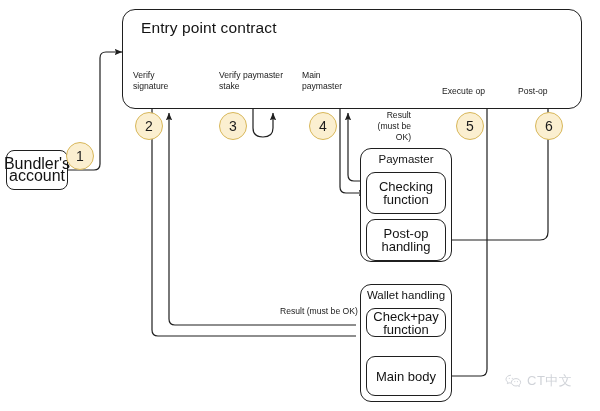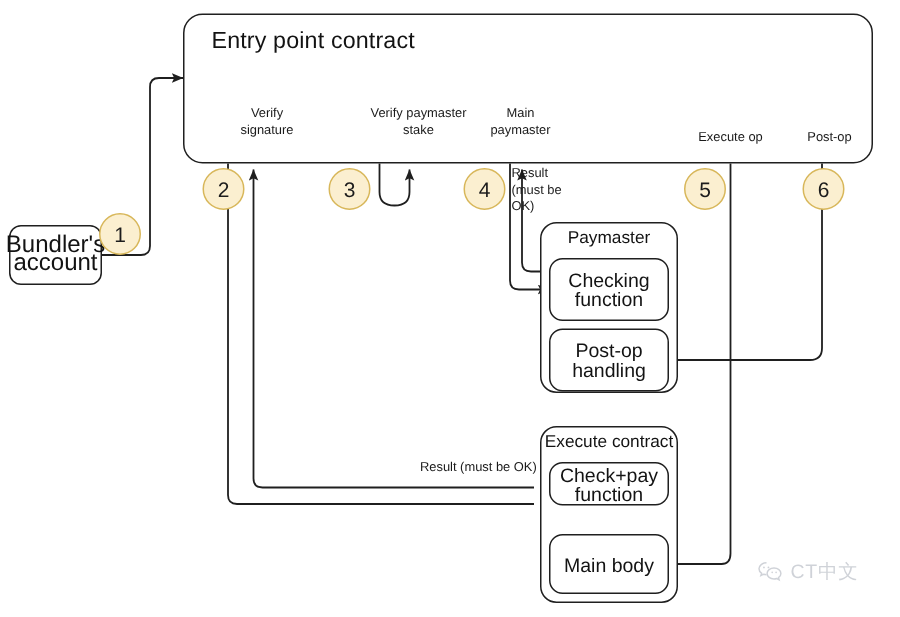--- a/index.html
+++ b/index.html
@@ -78,34 +78,34 @@
     line-height: 12.5px;
     color: #131313;
   }
 
   
   .step-label {
     position: absolute;
     font-size: 8.6px;
     line-height: 11px;
     color: #1a1a1a;
-    text-align: center;
+    text-align: left;
     white-space: pre-line;
     transform: translateX(-50%);
   }
 
   
   .annot {
     position: absolute;
     font-size: 8.6px;
     line-height: 11px;
     color: #1a1a1a;
     white-space: pre-line;
   }
-  .annot-center { text-align: left; transform: translateX(-50%); }
+  .annot-center { text-align: right; transform: translateX(-50%); }
 
   
   .step-circle {
     position: absolute;
     width: 28px;
     height: 28px;
     box-sizing: border-box;
     border-radius: 50%;
     background: #fbefd0;
     border: 1.2px solid #d8b75a;
@@ -179,21 +179,21 @@
 account</div>
 
   <div class="box" style="left:360px; top:148px; width:92px; height:114px;"></div>
   <div class="box-title group-title" style="left:360px; top:153px; width:92px;">Paymaster</div>
   <div class="leaf" style="left:366px; top:172px; width:80px; height:42px; white-space:pre-line;">Checking
 function</div>
   <div class="leaf" style="left:366px; top:219px; width:80px; height:42px; white-space:pre-line;">Post-op
 handling</div>
 
   <div class="box" style="left:360px; top:284px; width:92px; height:118px;"></div>
-  <div class="box-title group-title" style="left:358px; top:289px; width:96px;">Execute contract</div>
+  <div class="box-title group-title" style="left:358px; top:289px; width:96px;">Wallet handling</div>
   <div class="leaf" style="left:366px; top:308px; width:80px; height:29px; white-space:pre-line;">Check+pay
 function</div>
   <div class="leaf" style="left:366px; top:356px; width:80px; height:40px;">Main body</div>
 
   <div class="annot annot-center" style="left:376px; top:110px; width:70px;">Result
 (must be
 OK)</div>
   <div class="annot" style="left:280px; top:306px;">Result (must be OK)</div>
 
   <div class="step-circle" style="left:80px; top:156px;">1</div>

